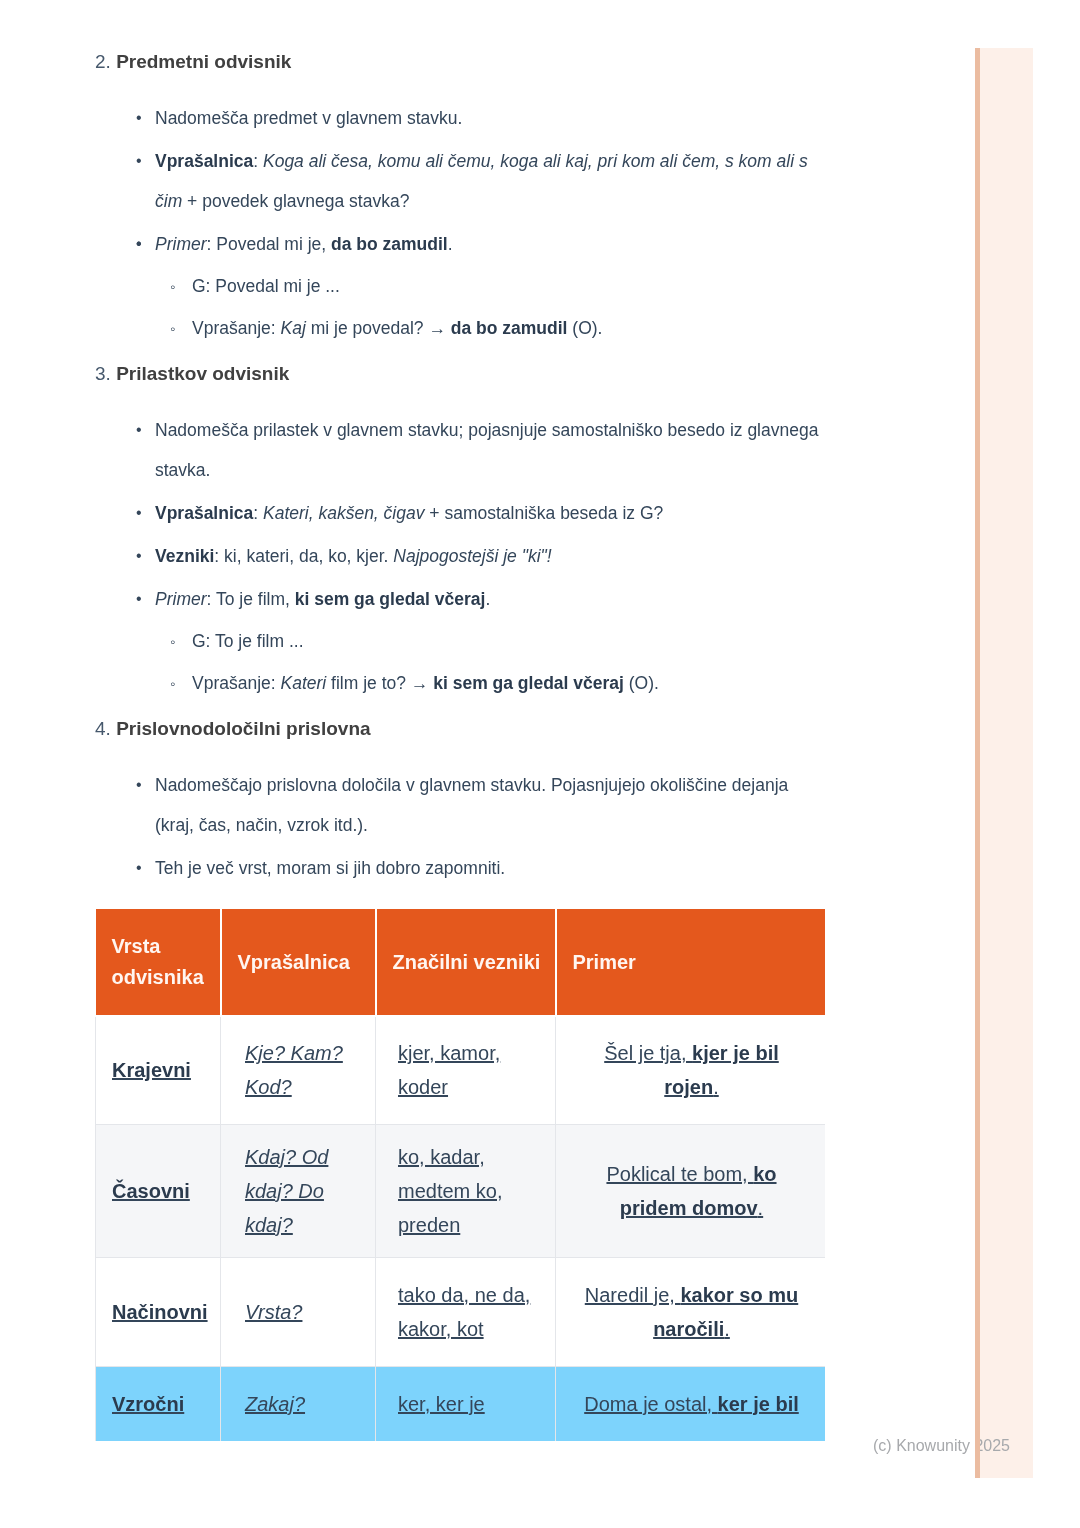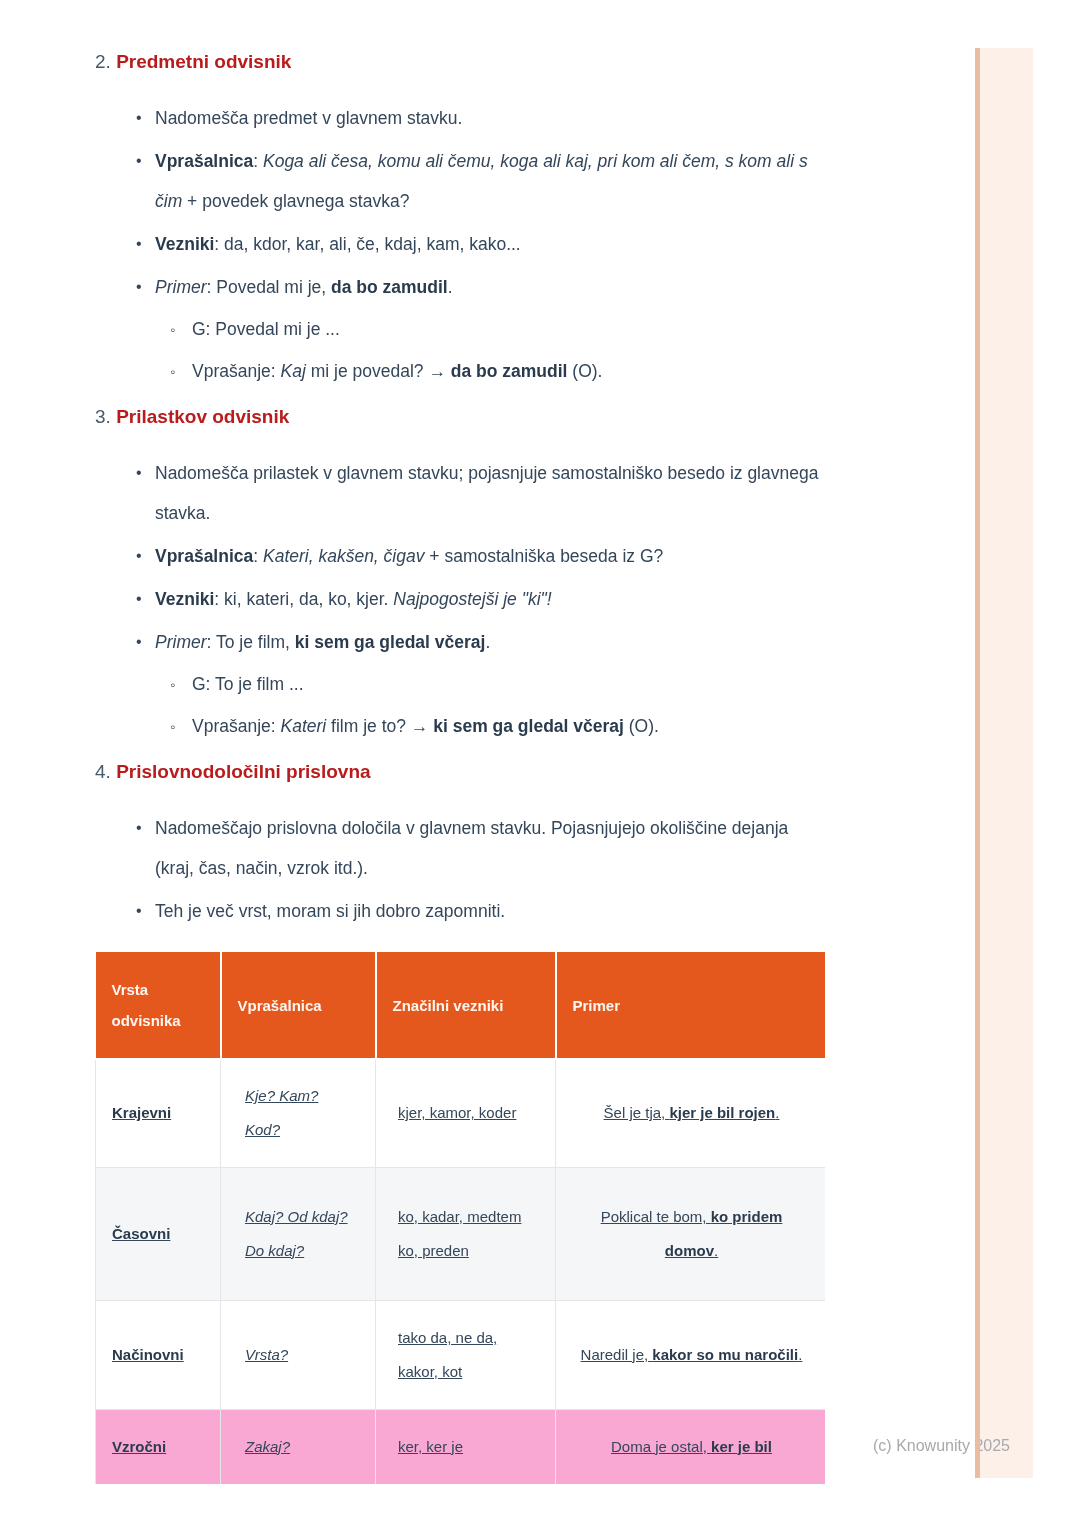--- a/index.html
+++ b/index.html
@@ -17,21 +17,21 @@
     width: 732px;
   }
   .section h2 {
     font-size: 19px;
     line-height: 24px;
     font-weight: 400;
     margin: 14px 0 24px 0;
   }
   .section:first-child h2 { margin-top: 50px; }
   .sec-num { color: #46586c; font-weight: 400; }
-  .sec-ttl { color: #b91c1c; font-weight: 700; }
+  .sec-ttl { color: #404040; font-weight: 700; }
   ul.bullets, ul.subs { list-style: none; margin: 0; padding: 0; }
   ul.bullets > li {
     position: relative;
     padding-left: 60px;
     max-width: 665px;
     line-height: 40px;
     font-size: 17.5px;
     margin-bottom: 3px;
   }
   ul.bullets > li > .marker {
@@ -57,21 +57,21 @@
   .table-clip {
     margin-top: 21px;
     height: 532px;
     overflow: hidden;
     width: 730px;
   }
   table.odv {
     border-collapse: collapse;
     width: 730px;
     table-layout: fixed;
-    font-size: 15px;
+    font-size: 20px;
     padding-left: 44px;
   }
   table.odv col.c1 { width: 125px; }
   table.odv col.c2 { width: 155px; }
   table.odv col.c3 { width: 180px; }
   table.odv col.c4 { width: 270px; }
   table.odv thead tr { height: 107px; }
   table.odv th {
     background: #e4581d;
     color: #fff6f1;
@@ -90,21 +90,21 @@
     color: #34465a;
     text-decoration: underline;
   }
   table.odv td:nth-child(1) { padding: 0 10px 0 16px; }
   table.odv td:nth-child(2) { padding: 0 24px; }
   table.odv td:nth-child(3) { padding: 0 22px; }
   table.odv td:nth-child(4) { padding: 10px 20px 10px 22px; text-align: center; }
   table.odv tbody tr:nth-child(1) { height: 108px; background: #ffffff; }
   table.odv tbody tr:nth-child(2) { height: 133px; background: #f5f6f8; }
   table.odv tbody tr:nth-child(3) { height: 109px; background: #ffffff; }
-  table.odv tbody tr:nth-child(4) { height: 75px;  background: #f9a8d4; }
+  table.odv tbody tr:nth-child(4) { height: 75px;  background: #7dd3fc; }
 
   .stripe-fill {
     position: absolute;
     left: 980px; top: 48px;
     width: 53px; height: 1430px;
     background: #fdf0e9;
     z-index: 1;
   }
   .stripe-edge {
     position: absolute;
@@ -129,21 +129,21 @@
 <div class="stripe-fill"></div>
 <div class="stripe-edge"></div>
 
 <main class="content">
   <div id="sections">
       <section class="section">
         <h2 class="sec-title"><span class="sec-num">2. </span><span class="sec-ttl">Predmetni odvisnik</span></h2>
         <ul class="bullets">
           <li><span class="marker">•</span><span class="txt"><span class="r-n">Nadomešča predmet v glavnem stavku.</span></span></li>
           <li><span class="marker">•</span><span class="txt"><span class="r-b">Vprašalnica</span><span class="r-n">: </span><span class="r-i">Koga ali česa, komu ali čemu, koga ali kaj, pri kom ali čem, s kom ali s čim</span><span class="r-n"> + povedek glavnega stavka?</span></span></li>
-          <li><span class="marker">•</span><span class="txt"><span class="r-b">Vezniki</span><span class="r-n">: da, kdor, kar, ali, če, kdaj, kam, kako...</span></span></li>
+          <li><span class="marker">•</span></li>
           <li><span class="marker">•</span><span class="txt"><span class="r-i">Primer</span><span class="r-n">: Povedal mi je, </span><span class="r-b">da bo zamudil</span><span class="r-n">.</span></span><ul class="subs">
               <li><span class="marker">◦</span><span class="txt"><span class="r-n">G: Povedal mi je ...</span></span></li>
               <li><span class="marker">◦</span><span class="txt"><span class="r-n">Vprašanje: </span><span class="r-i">Kaj</span><span class="r-n"> mi je povedal? → </span><span class="r-b">da bo zamudil</span><span class="r-n"> (O).</span></span></li>
             </ul></li>
         </ul>
       </section>
       <section class="section">
         <h2 class="sec-title"><span class="sec-num">3. </span><span class="sec-ttl">Prilastkov odvisnik</span></h2>
         <ul class="bullets">
           <li><span class="marker">•</span><span class="txt"><span class="r-n">Nadomešča prilastek v glavnem stavku; pojasnjuje samostalniško besedo iz glavnega stavka.</span></span></li>

